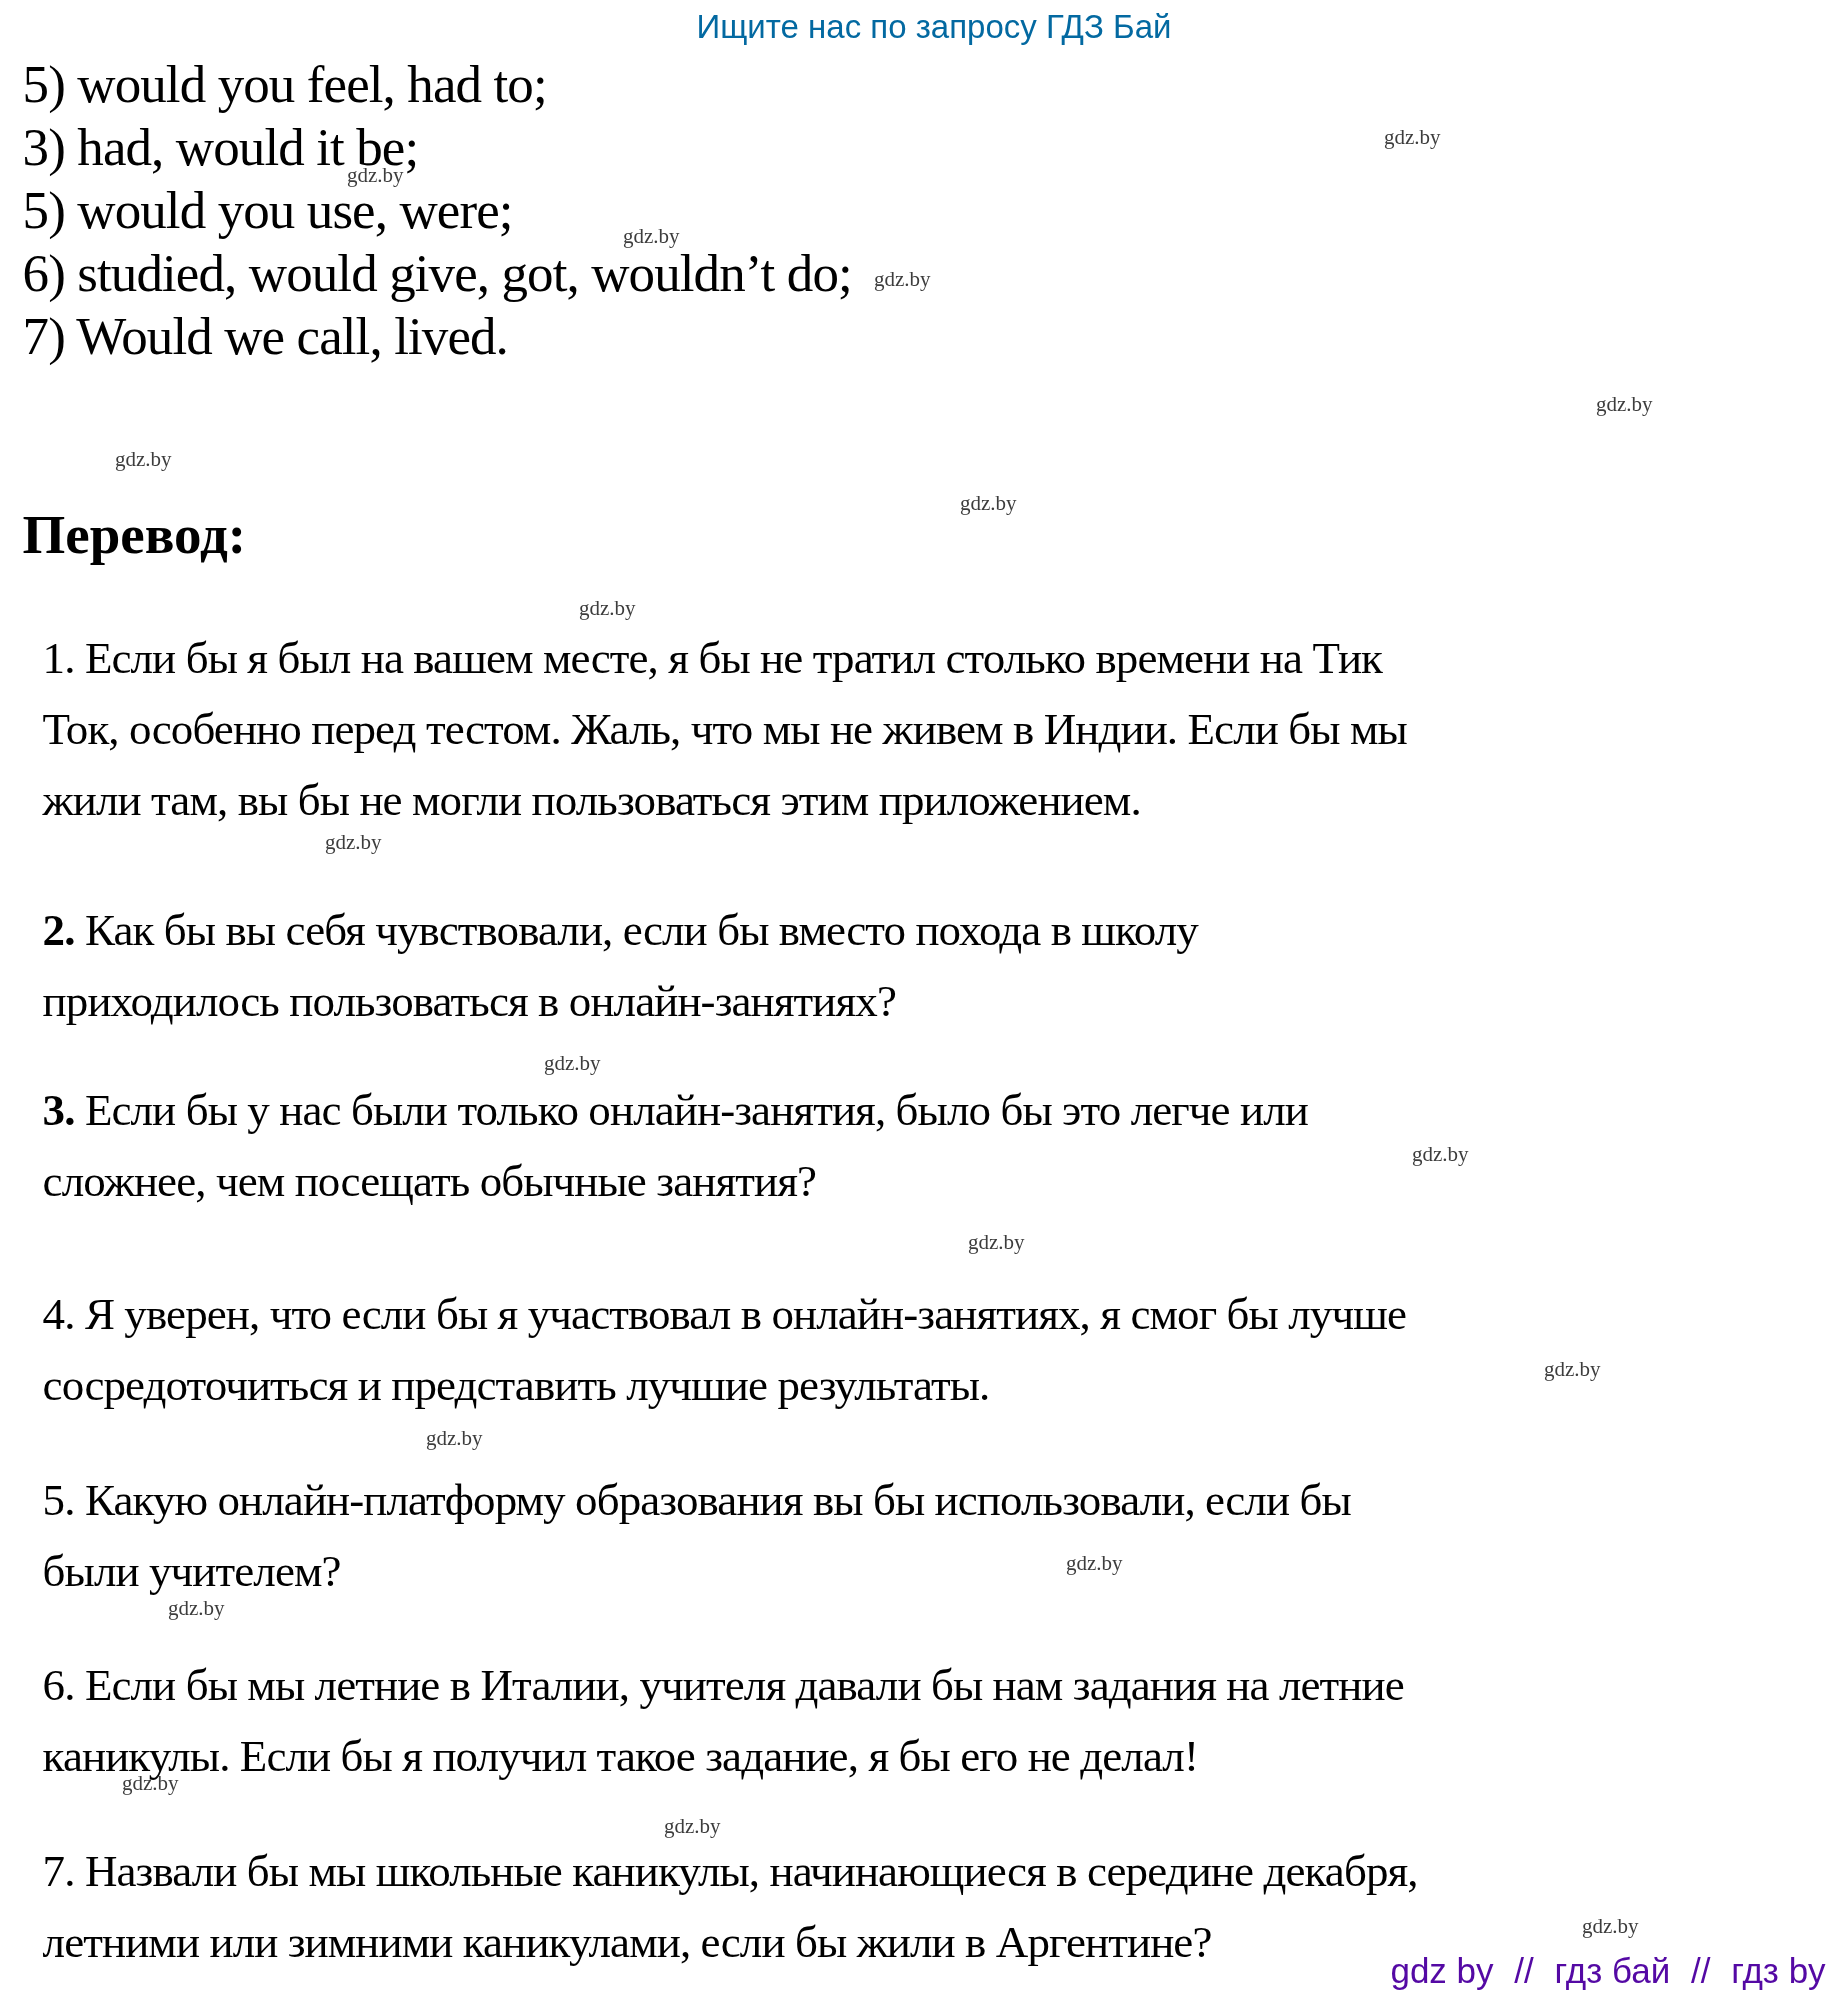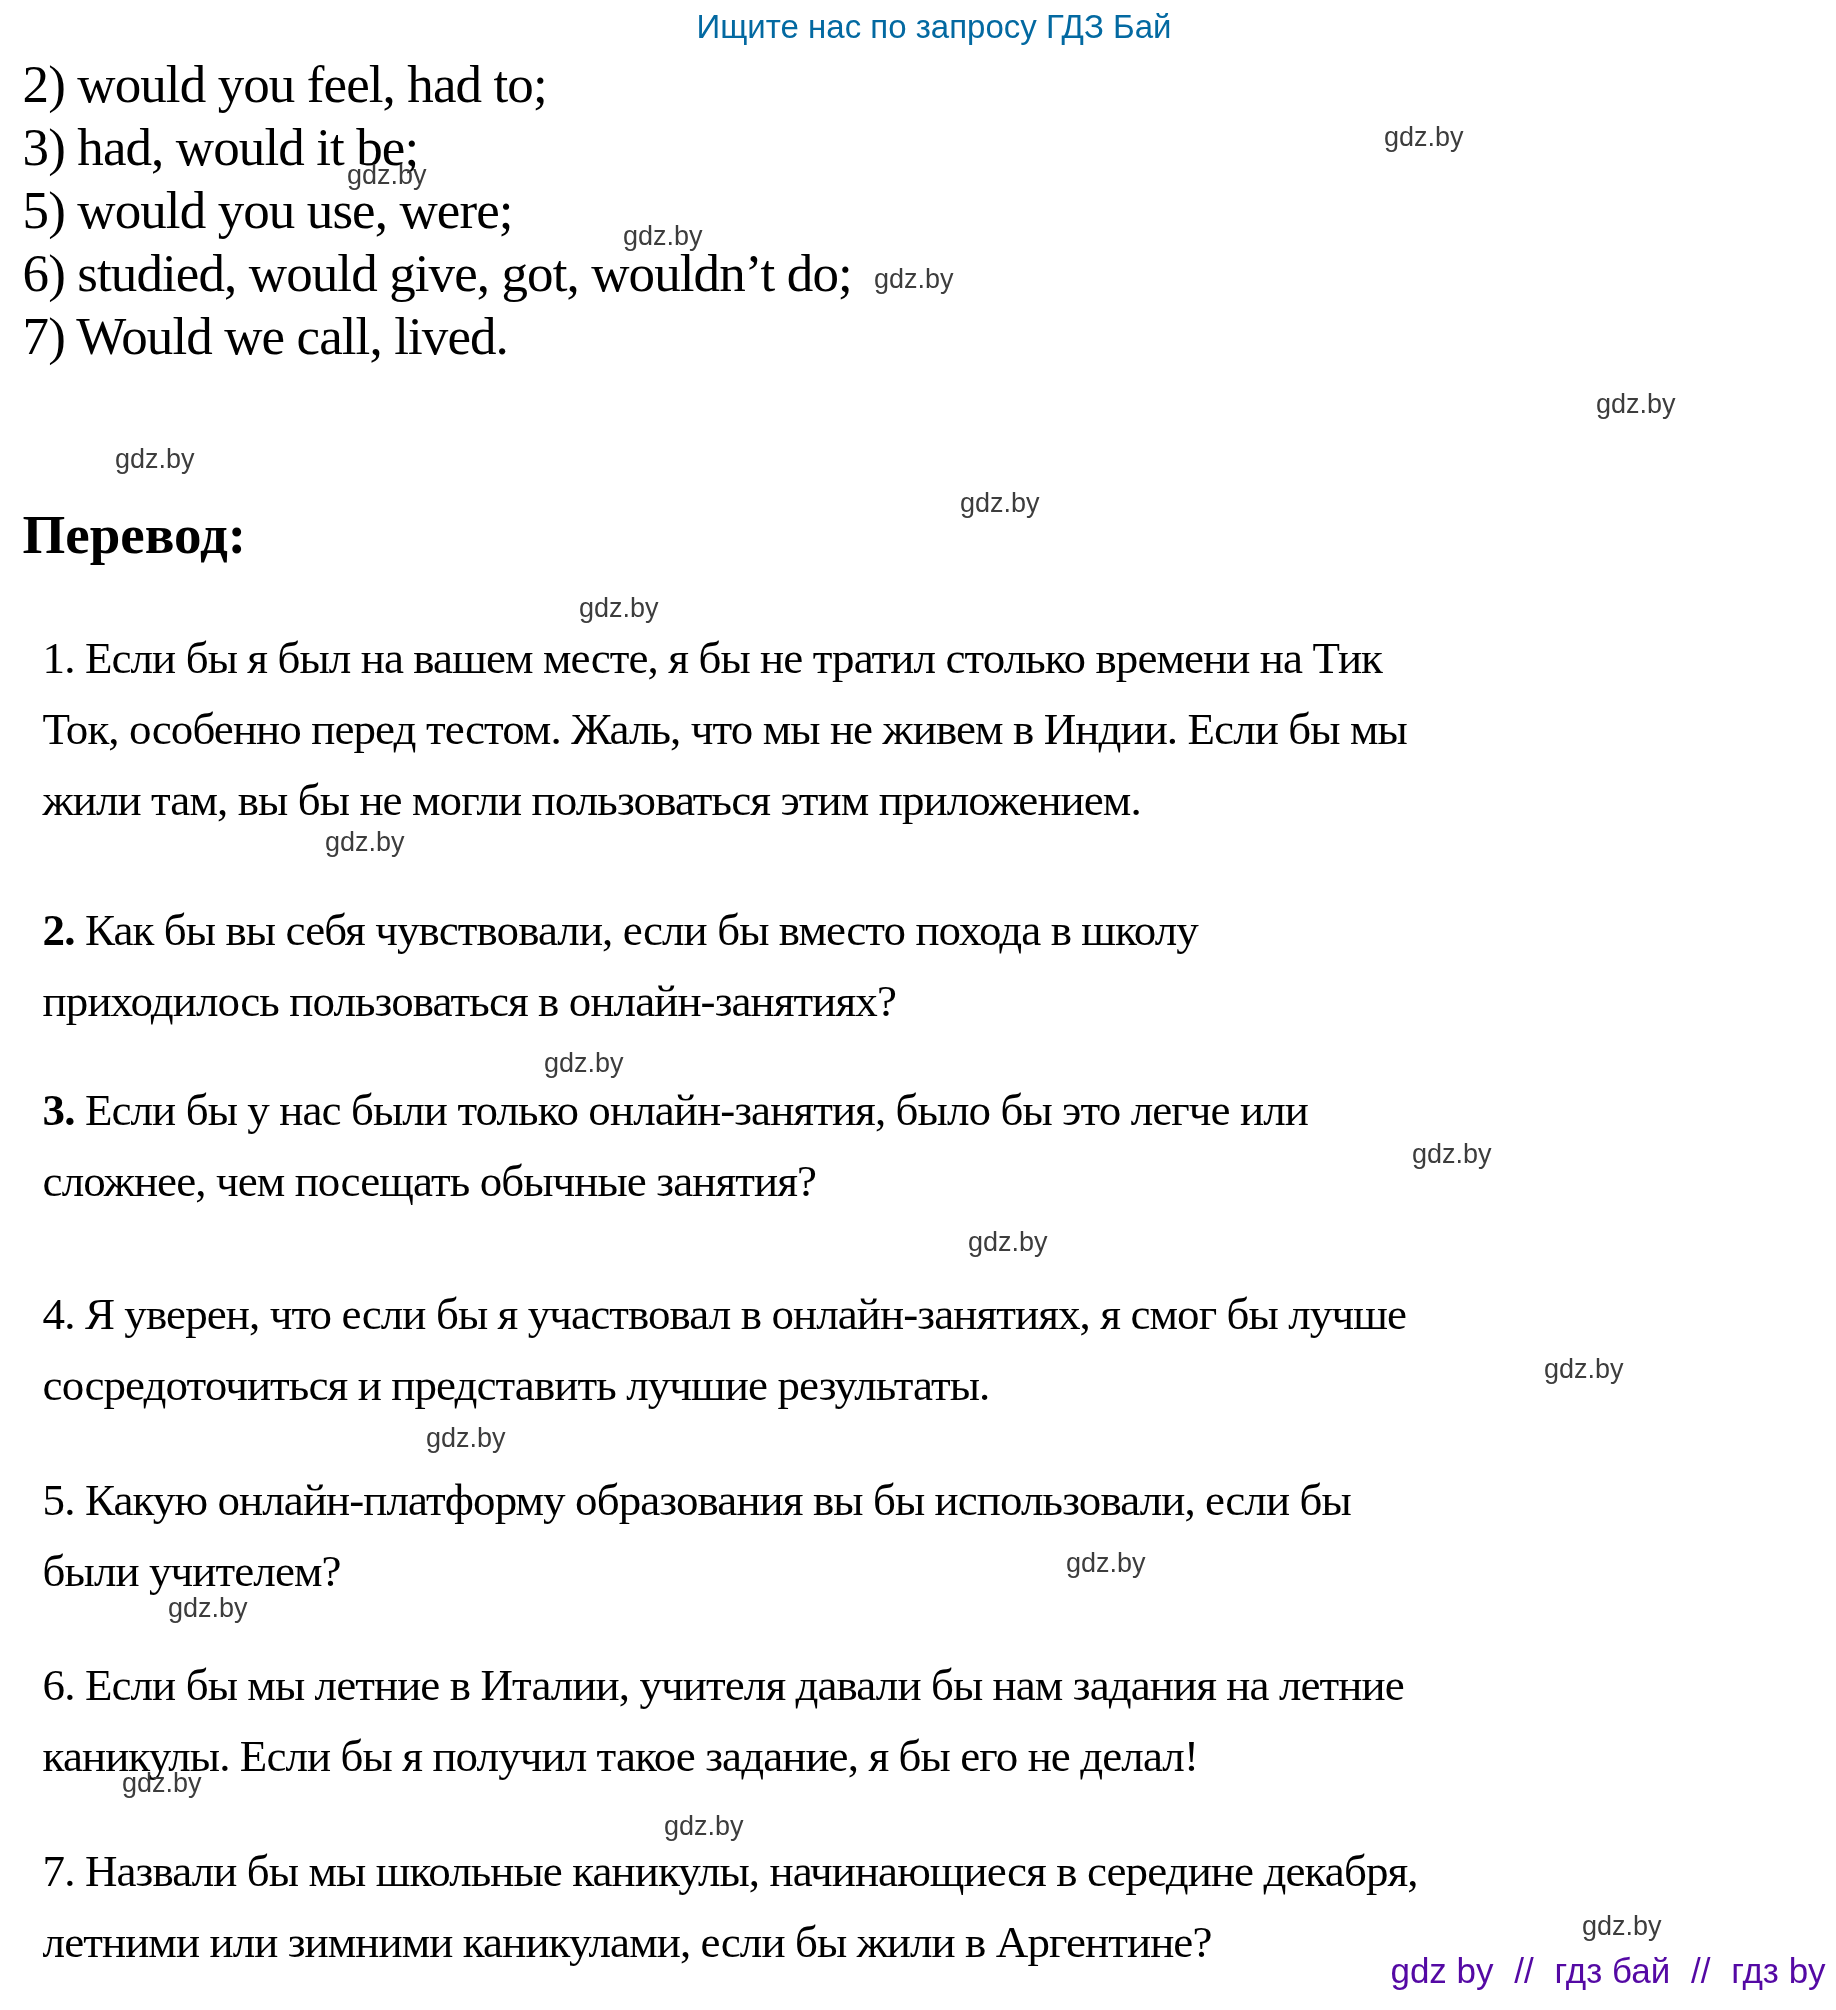--- a/index.html
+++ b/index.html
@@ -17,38 +17,38 @@
   }
   .heading{
     position:absolute;left:22.6px;top:503px;font-size:55px;font-weight:bold;
   }
   .para{
     position:absolute;left:22.6px;font-size:45px;line-height:71px;
     white-space:nowrap;letter-spacing:-0.9px;margin-left:20px;
   }
   .para .num.bold{font-weight:bold;}
   .wm{
-    position:absolute;font-family:Liberation Sans, sans-serif;
-    font-size:27px;line-height:27px;white-space:nowrap;
+    position:absolute;font-family:Liberation Serif, serif;
+    font-size:21px;line-height:27px;white-space:nowrap;
   }
   .footer{
     position:absolute;top:1951px;left:0;width:100%;text-align:right;
     font-family:"Liberation Sans", sans-serif;font-size:35px;
   }
   .footer span{margin:0 10.4px;display:inline-block;}
 </style>
 </head>
 <body>
 
 <div>
 
   <div class="header" style="color: #0369a1; padding-left: 16px;">Ищите нас по запросу ГДЗ Бай</div>
 
   <div class="answers">
-    <div>2) would you feel, had to;</div>
+    <div>5) would you feel, had to;</div>
     <div>3) had, would it be;</div>
     <div>5) would you use, were;</div>
     <div>6) studied, would give, got, wouldn’t do;</div>
     <div>7) Would we call, lived.</div>
   </div>
 
   <div class="heading">Перевод:</div>
 
   <div class="para" style="top:623px">
     <div><span class="num">1.</span> <span>Если бы я был на вашем месте, я бы не тратил столько времени на Тик</span></div>

